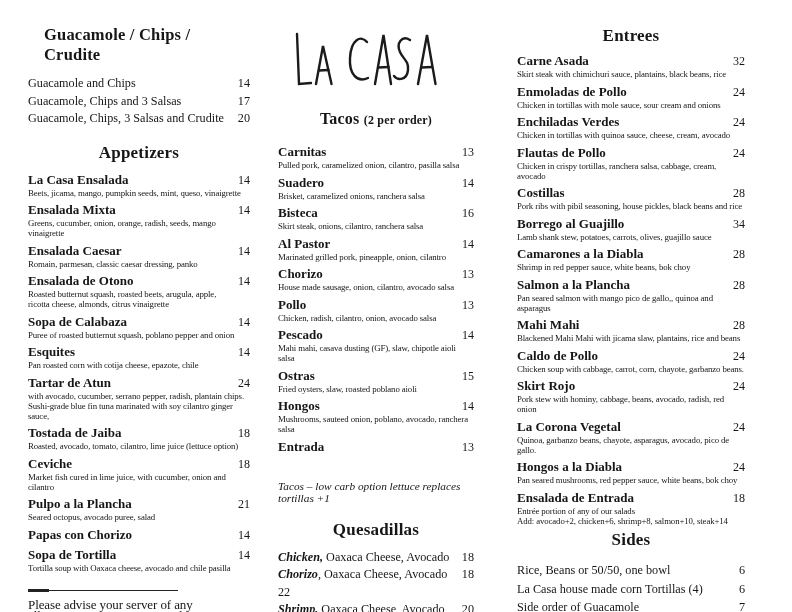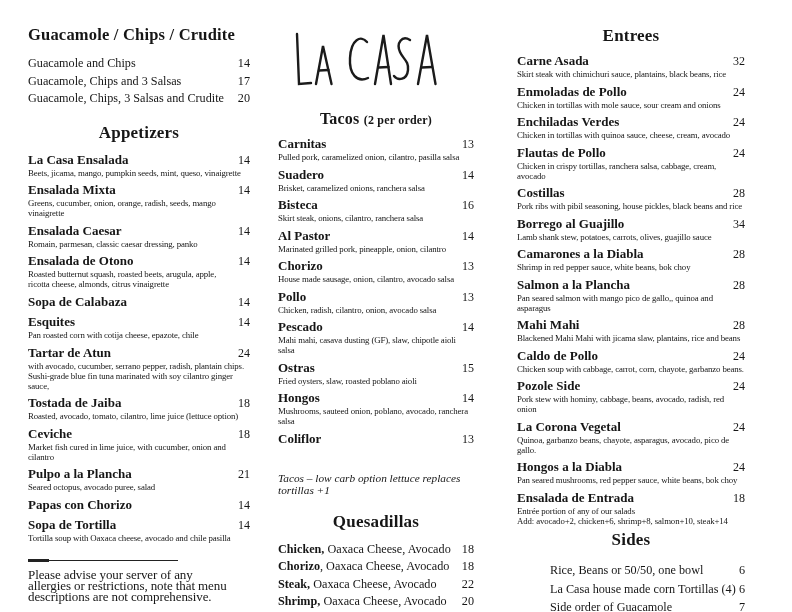--- a/index.html
+++ b/index.html
@@ -10,32 +10,32 @@
   }
   .col { position:absolute; top:0; }
   .col-left   { left:28px;  width:222px; }
   .col-center { left:278px; width:196px; }
   .col-right  { left:517px; width:228px; }
 
   .sec-title {
     font-size:17px; font-weight:bold; text-align:center;
     margin:0 0 9px 0; letter-spacing:.2px;
   }
-  .guac-title { text-align:left; margin:25px 0 10px 0; font-size:16.5px; }
+  .guac-title { text-align:left; margin:25px 0 10px 16px; font-size:16.5px; }
   .apps-title { margin-top:15px; }
   .entrees-title { margin-top:26px; margin-bottom:7px; }
   .sides-title { margin-bottom:11px; }
-  .tacos-title { margin-top:14px; margin-bottom:8px; font-size:16px; }
+  .tacos-title { margin-top:14px; margin-bottom:16px; font-size:16px; }
   .tacos-title .sub { font-size:12px; }
 
   
   .srow { display:flex; justify-content:space-between; align-items:center;
           font-size:12.2px; line-height:17.5px; }
-  .srow .b { font-weight:bold; }
-  .sides-list .srow { line-height:18.5px;margin-left:33px; }
+  .srow .b { font-weight:bold;font-style:italic; }
+  .sides-list .srow { line-height:18.5px; }
 
   
   .item { margin-bottom:4.5px; }
   .item .row { display:flex; justify-content:space-between; align-items:baseline; }
   .iname { font-size:13px; font-weight:bold; line-height:15px; white-space:nowrap; }
   .iprice { font-size:12px; }
   .idesc { font-size:8.8px; line-height:10px; letter-spacing:-0.12px; }
 
   .tacos-note { font-size:11.3px; margin-top:25px;font-style:italic; }
 
@@ -113,20 +113,21 @@
           </div>
           <div class="idesc">Roasted butternut squash, roasted beets, arugula, apple,</div>
           <div class="idesc">ricotta cheese, almonds, citrus vinaigrette</div>
         </div>
 
         <div class="item">
           <div class="row">
             <span class="iname">Sopa de Calabaza</span>
             <span class="iprice">14</span>
           </div>
+          <div class="idesc">Puree of roasted butternut squash, poblano pepper and onion</div>
 
         </div>
 
         <div class="item">
           <div class="row">
             <span class="iname">Esquites</span>
             <span class="iprice">14</span>
           </div>
           <div class="idesc">Pan roasted corn with cotija cheese, epazote, chile</div>
 
@@ -279,21 +280,21 @@
         <div class="item">
           <div class="row">
             <span class="iname">Hongos</span>
             <span class="iprice">14</span>
           </div>
           <div class="idesc">Mushrooms, sauteed onion, poblano, avocado, ranchera salsa</div>
         </div>
 
         <div class="item">
           <div class="row">
-            <span class="iname">Coliflor</span>
+            <span class="iname">Entrada</span>
             <span class="iprice">13</span>
           </div>
         </div>
       </div>
 
     <div class="tacos-note">Tacos – low carb option lettuce replaces tortillas +1</div>
 
     <h2 class="sec-title" style="margin-top:16px;">Quesadillas</h2>
 
     <div class="q-list">
@@ -302,21 +303,20 @@
           <span><span class="b">Chicken,</span><span> Oaxaca Cheese, Avocado</span></span>
           <span>18</span>
         </div>
 
         <div class="srow">
           <span><span class="b">Chorizo</span><span>, Oaxaca Cheese, Avocado</span></span>
           <span>18</span>
         </div>
 
         <div class="srow">
-          <span><span class="b">Steak,</span><span> Oaxaca Cheese, Avocado</span></span>
           <span>22</span>
         </div>
 
         <div class="srow">
           <span><span class="b">Shrimp,</span><span> Oaxaca Cheese, Avocado</span></span>
           <span>20</span>
         </div>
 
         <div class="srow">
           <span><span class="b">Vegetarian,</span><span> Oaxaca Cheese, Avocado</span></span>
@@ -416,21 +416,21 @@
           <div class="row">
             <span class="iname">Caldo de Pollo</span>
             <span class="iprice">24</span>
           </div>
           <div class="idesc">Chicken soup with cabbage, carrot, corn, chayote, garbanzo beans.</div>
 
         </div>
 
         <div class="item">
           <div class="row">
-            <span class="iname">Pozole Side</span>
+            <span class="iname">Skirt Rojo</span>
             <span class="iprice">24</span>
           </div>
           <div class="idesc">Pork stew with hominy, cabbage, beans, avocado, radish, red onion</div>
 
         </div>
 
         <div class="item">
           <div class="row">
             <span class="iname">La Corona Vegetal</span>
             <span class="iprice">24</span>

